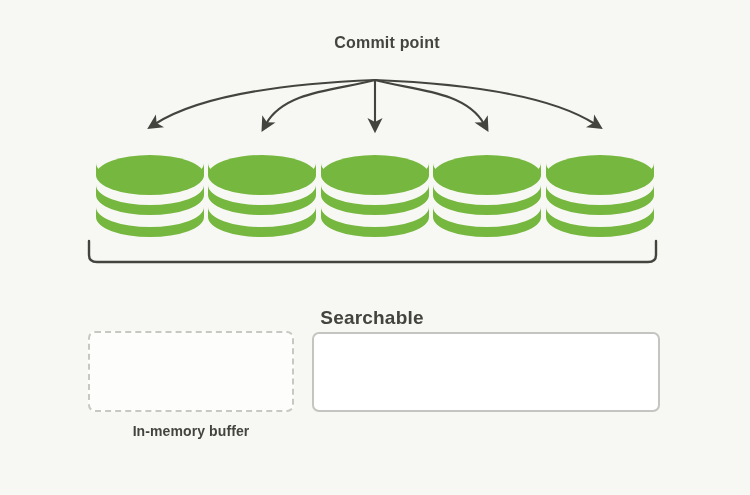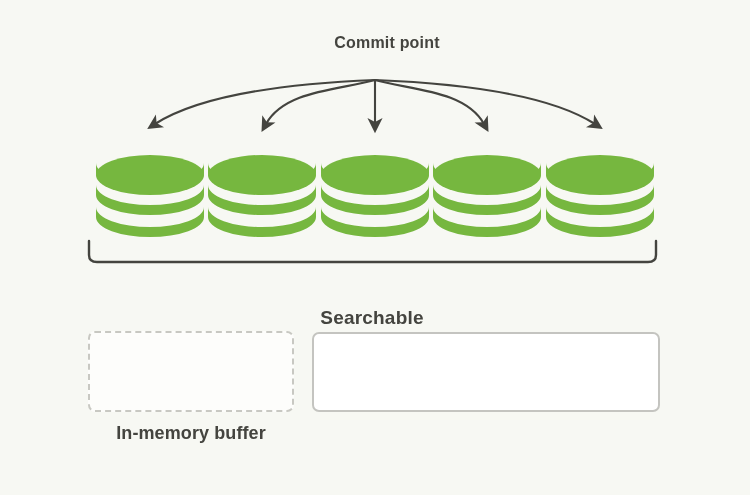--- a/index.html
+++ b/index.html
@@ -41,21 +41,21 @@
     top: 276px;
     width: 568px;
     font-size: 19px;
     letter-spacing: 0.2px;
     margin-top: 31px;
   }
   #inmemory-label {
     left: 88px;
     top: 423px;
     width: 206px;
-    font-size: 18px;
+    font-size: 14px;
     letter-spacing: 0.1px;
     text-align: center;
   }
   #translog-label {
     left: 312px;
     top: 423px;
     width: 348px;
     font-size: 18px;
     letter-spacing: 0.1px;
   }

